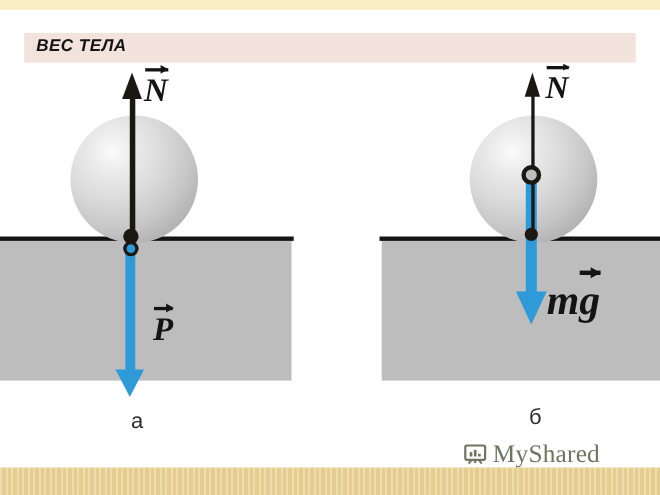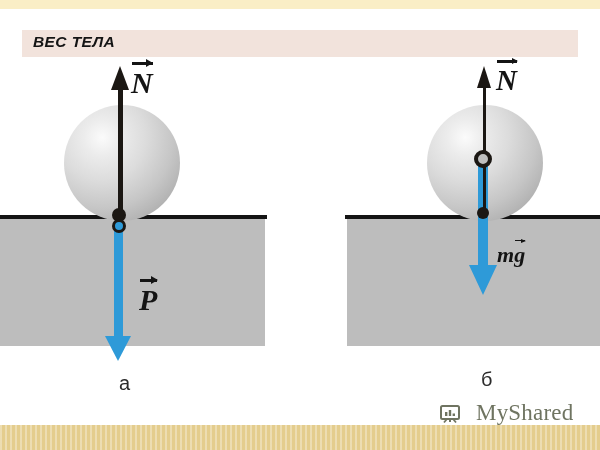--- a/index.html
+++ b/index.html
@@ -237,40 +237,40 @@
     width: 0;
     height: 0;
     border-top: 0.135em solid transparent;
     border-bottom: 0.135em solid transparent;
     border-left: 0.24em solid #141414;
   }
 
   .label-n-a { left: 131px; top: 68px;  font-size: 30px; }
   .label-n-b { left: 496px; top: 66px;  font-size: 29px; }
   .label-p   { left: 139px; top: 285px; font-size: 30px; }
-  .label-mg  { left: 497px; top: 244px; font-size: 22px; }
+  .label-mg  { left: 497px; top: 254px; font-size: 38px; }
 
   
   .panel-letter {
     position: absolute;
     font-family: "Liberation Sans", sans-serif;
     font-size: 20px;
     color: #2b2b2b;
   }
   .letter-a { left: 119px; top: 372px; }
   .letter-b { left: 481px; top: 368px; }
 
   
   .watermark {
     position: absolute;
-    left: 438px;
+    left: 420px;
     top: 400px;
     display: flex;
-    align-items: flex-end;
-    gap: 14px;
+    align-items: center;
+    gap: 4px;
   }
   .watermark-text {
     font-family: "Liberation Serif", serif;
     font-size: 23px;
     color: #6f7461;
     letter-spacing: 0.2px;
   }
   .watermark-icon { display: block; }
 </style>
 </head>

